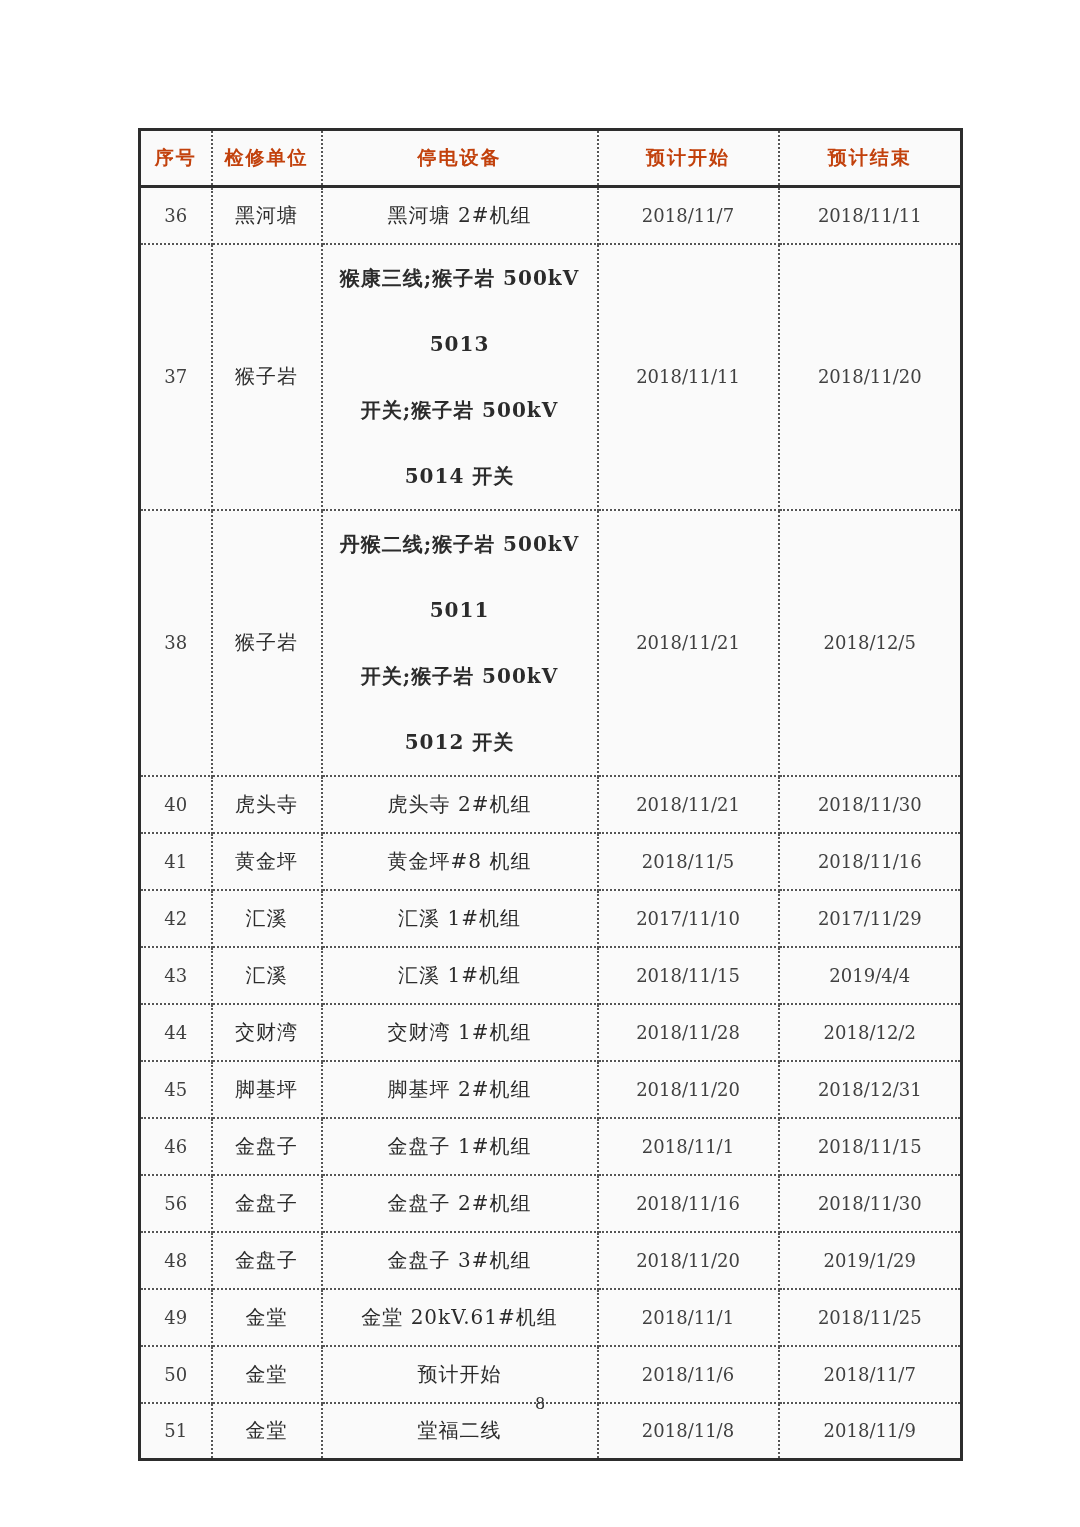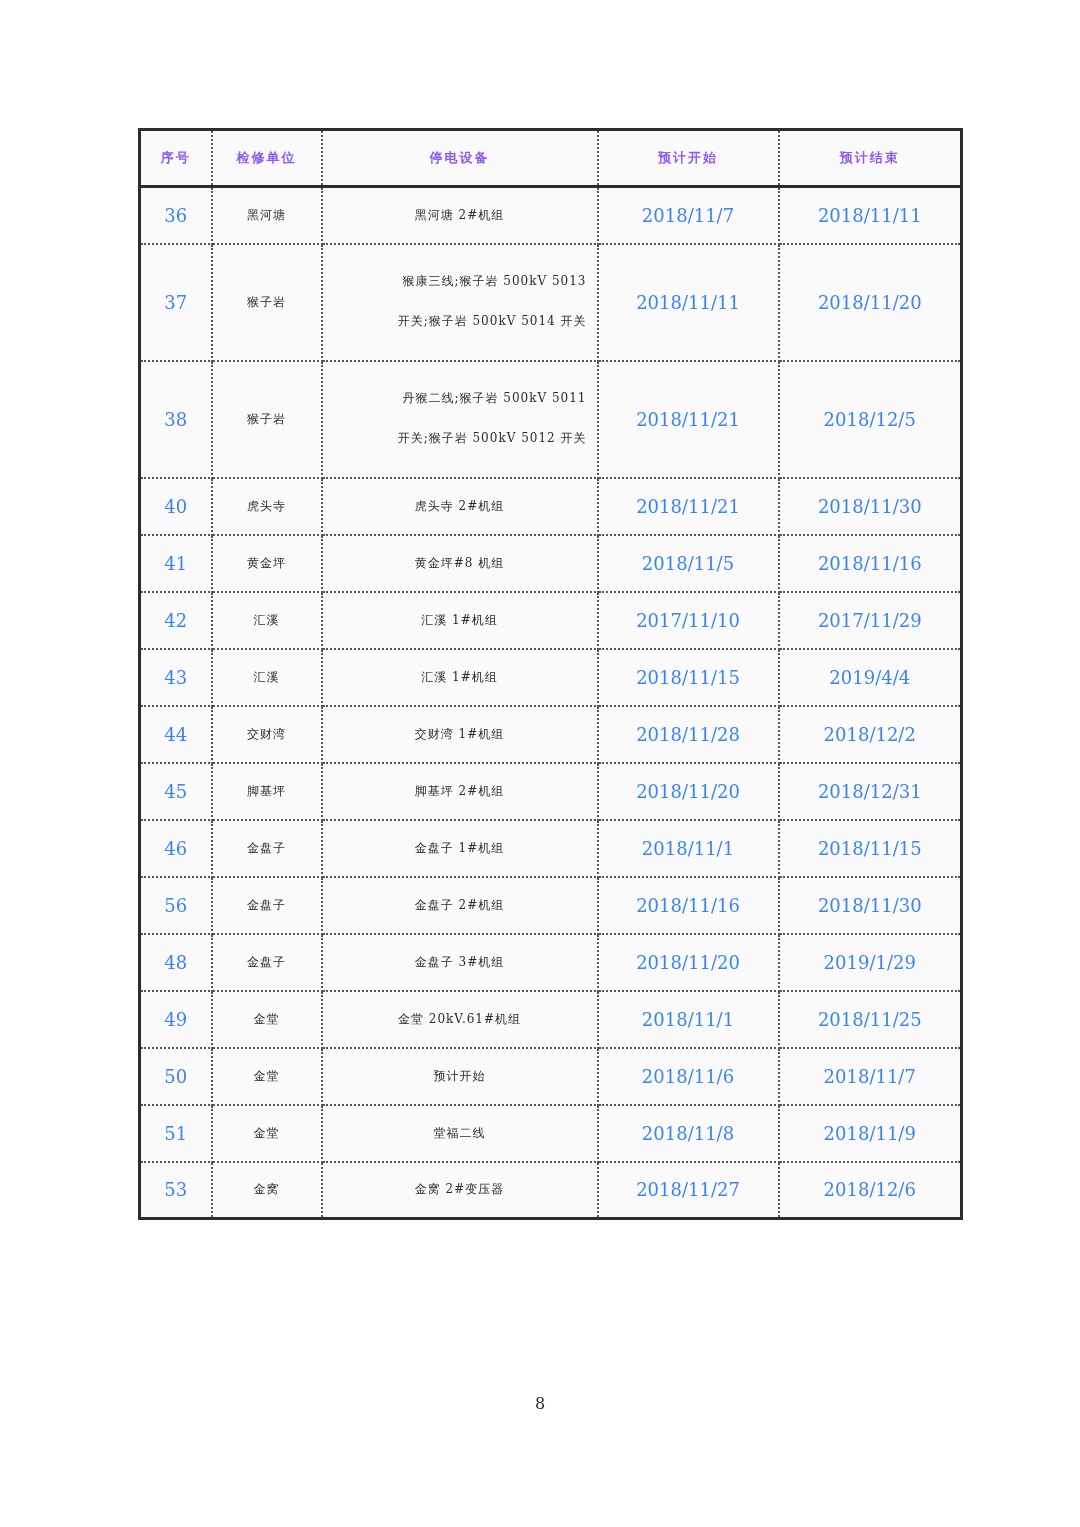--- a/index.html
+++ b/index.html
@@ -33,37 +33,38 @@
     padding: 0 4px;
   }
   .col-no    { width: 72px;  }
   .col-unit  { width: 110px; }
   .col-device{ width: 276px; }
   .col-start { width: 181px; }
   .col-end   { width: 183px; }
 
   .header-row { height: 57px; }
   .header-row th {
-    font-size: 13px;
+    font-size: 19px;
     font-weight: bold;
-    color: #8b5cf6;
+    color: #c2410c;
     letter-spacing: 2px;
     border-bottom: 3px solid #2d2d2d;
   }
   tbody tr { height: 57px; }
   tbody tr.tall { height: 117px; }
 
-  .cell-no, .cell-start, .cell-end { font-size: 18px; color: #3b82f6; }
-  .cell-unit, .cell-device { font-size: 12px; color: #2b2b2b; letter-spacing: 1px; }
+  .cell-no, .cell-start, .cell-end { font-size: 18px; color: #404040; }
+  .cell-unit, .cell-device { font-size: 20px; color: #2b2b2b; letter-spacing: 1px; }
 
   tr.tall .cell-device {
-    text-align: right;
+    text-align: center;
     padding: 0 10px;
     white-space: pre-line;
     line-height: 3.3;
+    font-weight: bold;
   }
   .page-footer {
     position: absolute;
     top: 1394px;
     left: 0;
     width: 100%;
     text-align: center;
     font-size: 16px;
     color: #333;
   }
@@ -189,23 +190,16 @@
     <td class="cell-start">2018/11/6</td>
     <td class="cell-end">2018/11/7</td>
   </tr>
       <tr>
     <td class="cell-no">51</td>
     <td class="cell-unit">金堂</td>
     <td class="cell-device">堂福二线</td>
     <td class="cell-start">2018/11/8</td>
     <td class="cell-end">2018/11/9</td>
   </tr>
-      <tr>
-    <td class="cell-no">53</td>
-    <td class="cell-unit">金窝</td>
-    <td class="cell-device">金窝 2#变压器</td>
-    <td class="cell-start">2018/11/27</td>
-    <td class="cell-end">2018/12/6</td>
-  </tr>
     </tbody>
 </table>
 
 <div class="page-footer">8</div>
 
 </body></html>

